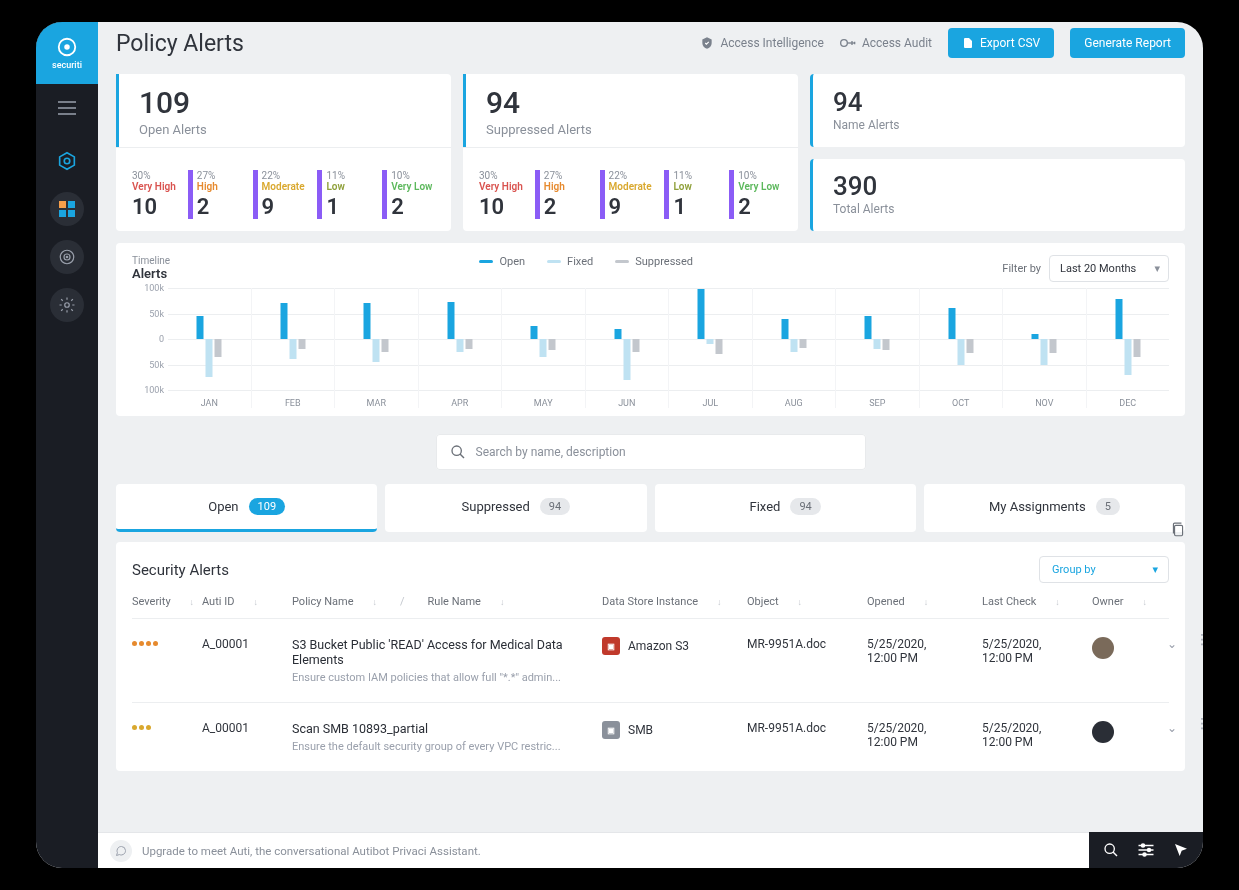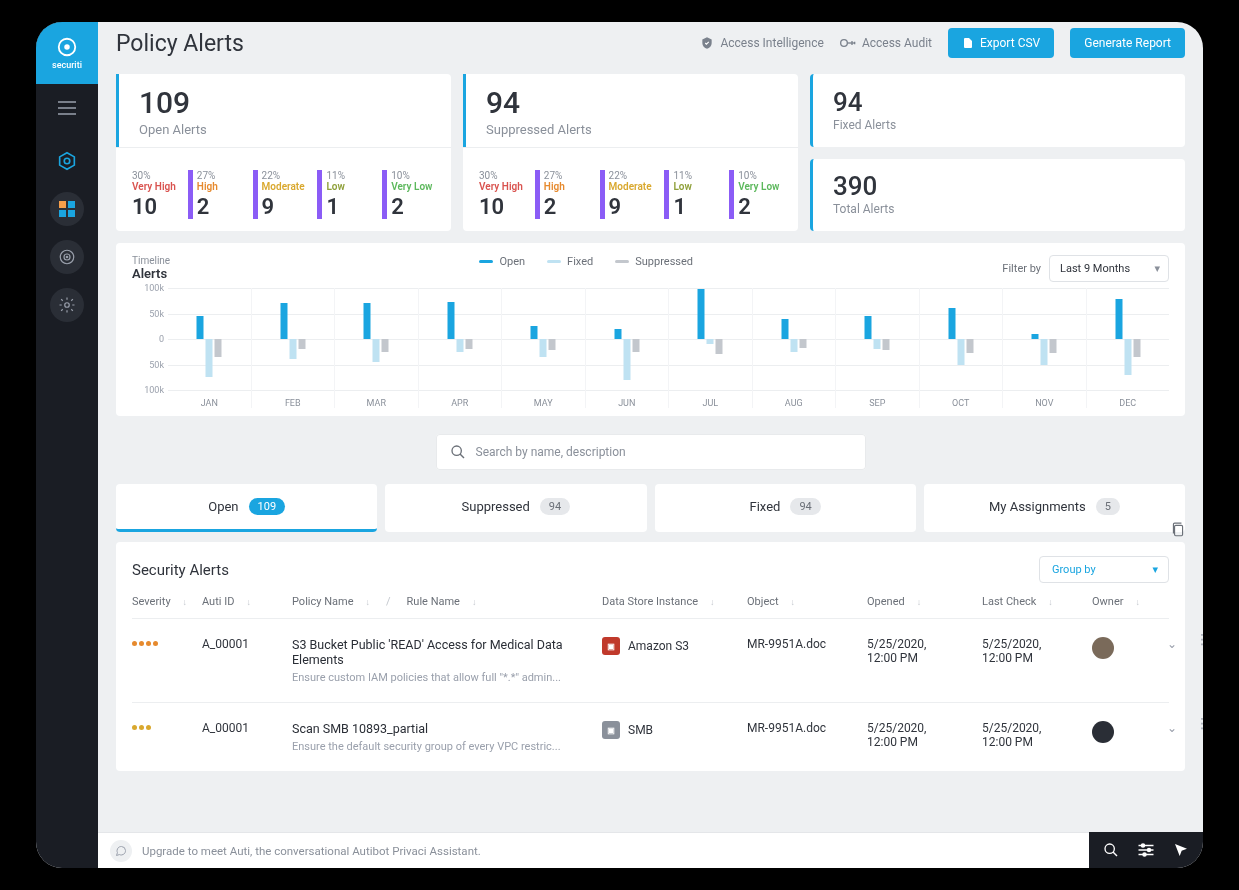--- a/index.html
+++ b/index.html
@@ -61,21 +61,21 @@
 .tab { background: #fff; border-radius: 4px; padding: 14px 0; text-align: center; font-size: 13px; color: #30343c; cursor: pointer; display: flex; align-items: center; justify-content: center; gap: 10px; border-bottom: 3px solid transparent; }
 .tab.active { border-bottom-color: #1aa5e0; }
 .badge { background: #e6e8eb; color: #6b7078; border-radius: 10px; padding: 2px 9px; font-size: 11px; }
 .badge.blue { background: #1aa5e0; color: #fff; }
 .table-card { background: #fff; border-radius: 4px; margin-top: 10px; padding: 14px 16px 0 16px; position: relative; }
 .copy-icon { position: absolute; right: 0; top: -20px; color: #6b7078; font-size: 14px; }
 .table-top { display: flex; align-items: center; justify-content: space-between; }
 .table-title { font-size: 15px; color: #30343c; }
 .groupby { border: 1px solid #dfe2e6; border-radius: 4px; padding: 6px 30px 6px 12px; font-size: 11px; color: #1aa5e0; min-width: 130px; position: relative; }
 .thead { display: grid; grid-template-columns: 70px 90px 310px 145px 120px 115px 110px 60px 40px 20px; align-items: center; font-size: 11px; color: #6b7078; padding: 12px 0 10px 0; }
-.th { display: flex; align-items: center; gap: 12px; }
+.th { display: flex; align-items: center; gap: 19px; }
 .th .sort { color: #c3c7cd; font-size: 9px; }
 .slash { color: #c3c7cd; margin: 0 4px; }
 .trow { display: grid; grid-template-columns: 70px 90px 310px 145px 120px 115px 110px 60px 40px 20px; align-items: flex-start; padding: 18px 0; border-top: 1px solid #eceef0; font-size: 12px; color: #30343c; }
 .sev-dots { display: flex; gap: 2px; padding-top: 4px; }
 .sev-dots span { width: 5px; height: 5px; border-radius: 50%; }
 .policy-name { font-size: 12.5px; color: #2a2e36; }
 .policy-desc { font-size: 11px; color: #9aa0ac; margin-top: 4px; }
 .ds-cell { display: flex; align-items: center; gap: 8px; }
 .ds-icon { width: 18px; height: 18px; border-radius: 3px; display: flex; align-items: center; justify-content: center; font-size: 8px; font-weight: 700; }
 .owner-avatar { width: 22px; height: 22px; border-radius: 50%; background: #555; }
@@ -233,21 +233,21 @@
               <div class="sev-cell">
                 <div class="sev-pct">10%</div>
                 <div class="sev-name c-verylow">Very Low</div>
                 <div class="sev-val">2</div>
               </div>
             </div>
         </div>
         <div class="right-col">
           <div class="right-card">
             <div class="right-num">94</div>
-            <div class="right-label">Fixed Alerts</div>
+            <div class="right-label">Name Alerts</div>
           </div>
           <div class="right-card">
             <div class="right-num">390</div>
             <div class="right-label">Total Alerts</div>
           </div>
         </div>
       </div>
 
       <div class="timeline-card card">
         <div class="timeline-head">
@@ -265,21 +265,21 @@
                 <span>Fixed</span>
               </div>
               <div class="legend-item">
                 <span class="legend-swatch" style="background:#c3c7cd"></span>
                 <span>Suppressed</span>
               </div>
             </div>
           <div class="filter-group">
             <span>Filter by</span>
             <div class="filter-select">
-              <span>Last 9 Months</span>
+              <span>Last 20 Months</span>
               <span style="position:absolute;right:8px;top:6px;color:#8a909a;">▾</span>
             </div>
           </div>
         </div>
         <div class="chart-wrap">
           <div class="y-axis" id="y-axis">
               <div class="y-tick" style="top: 0%;">100k</div>
               <div class="y-tick" style="top: 25%;">50k</div>
               <div class="y-tick" style="top: 50%;">0</div>
               <div class="y-tick" style="top: 75%;">50k</div>

